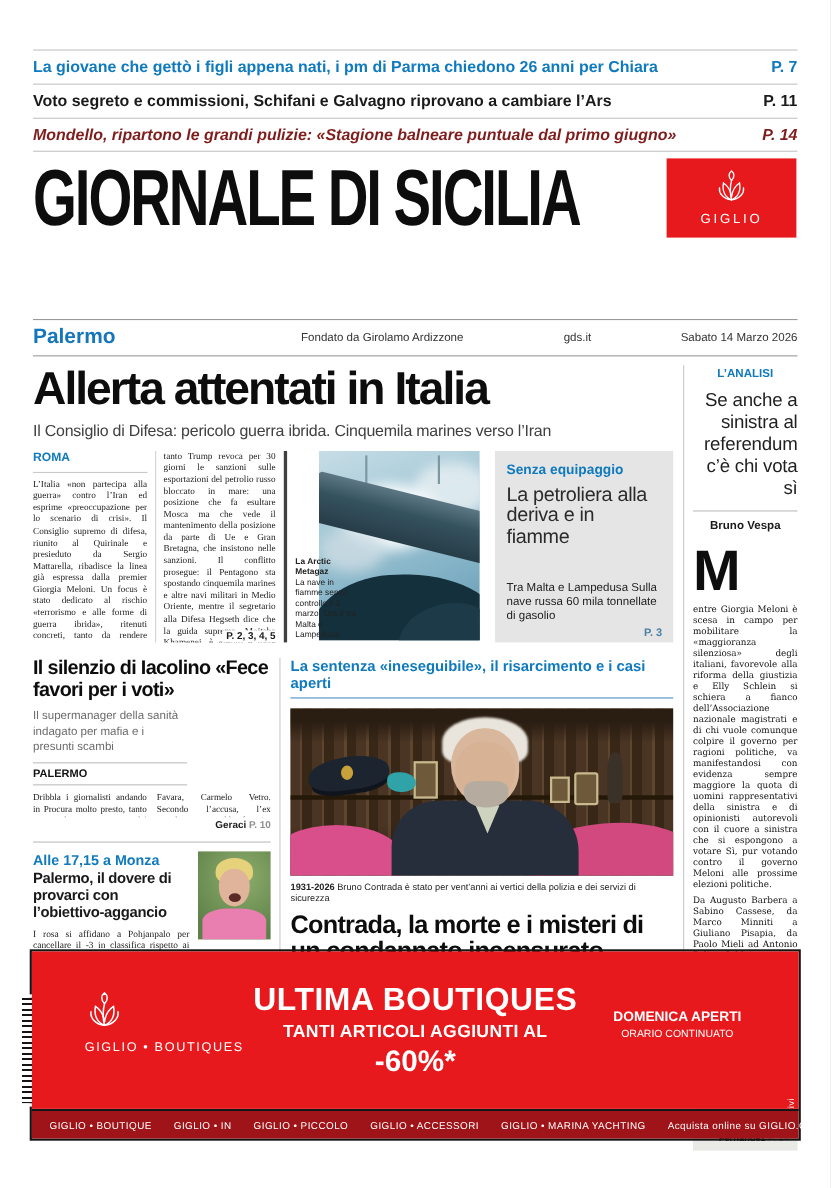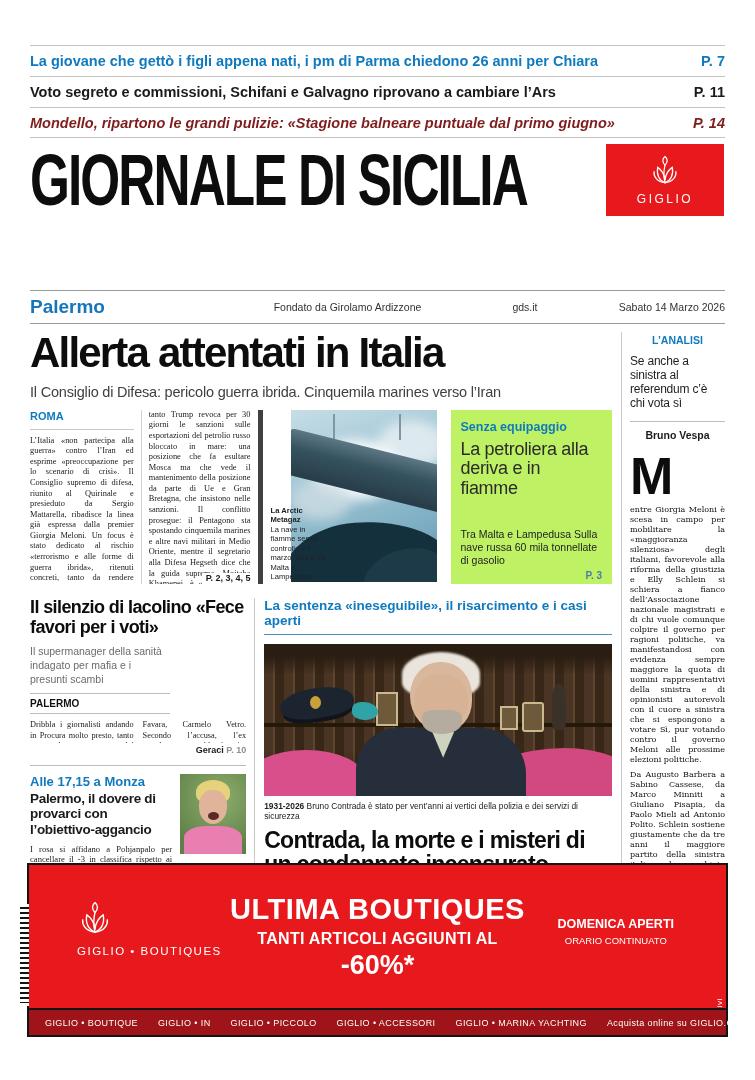--- a/index.html
+++ b/index.html
@@ -35,35 +35,35 @@
 
   .lead-hl { font-size:42px; font-weight:800; letter-spacing:-1.8px; line-height:1.02; color:#0d0d0d; white-space:nowrap; }
   .lead-deck { font-size:14.5px; letter-spacing:-0.2px; color:#404040; margin:9px 0 10px; white-space:nowrap; }
 
   .lead-cols { display:flex; height:174px; }
   .lead-col { width:114px; padding-right:7px; font:8.4px/1.26 "Liberation Serif", serif; text-align:justify; overflow:hidden; position:relative; }
   .lead-col.second { border-left:1px solid #d2d2d2; padding-left:7px; width:120px; }
   .kicker-sm { font-family:"Liberation Sans",sans-serif; color:#0f7abe; font-weight:bold; font-size:11px; border-bottom:1px solid #c9c9c9; padding-bottom:5px; margin-bottom:6px; }
   .pages-ref { position:absolute; right:7px; bottom:0; font-family:"Liberation Sans",sans-serif; font-weight:bold; font-size:9px; color:#1a1a1a; background:#fff; padding-left:4px; }
 
-  .photo-area { width:188px; border-left:5px solid #404040; padding-left:20px; position:relative; }
+  .photo-area { width:188px; border-left:3px solid #404040; padding-left:20px; position:relative; }
   .ph-caption { position:absolute; left:8px; bottom:2px; width:56px; font-size:7.6px; line-height:1.25; color:#222; }
   .ph-caption .b { font-weight:bold; display:block; }
   .tanker-photo { position:absolute; right:4px; top:0; width:146px; height:172px; overflow:hidden; background:linear-gradient(160deg,#c6dde6 0%,#a3c8d6 35%,#7fafc4 70%,#5f93ac 100%); }
   .tk-smoke1,.tk-smoke2,.tk-smoke3 { position:absolute; border-radius:50%; filter:blur(6px); background:rgba(255,255,255,.9); }
   .tk-smoke1 { width:90px; height:60px; left:20px; top:30px; }
   .tk-smoke2 { width:70px; height:50px; right:-10px; top:10px; background:rgba(230,238,242,.85); }
   .tk-smoke3 { width:60px; height:40px; left:0; top:70px; background:rgba(205,220,228,.8); }
   .tk-hull { position:absolute; width:170px; height:46px; left:-8px; top:38px; background:linear-gradient(#5d7884,#35525f 40%,#273d48); transform:rotate(14deg); border-radius:4px; }
   .tk-mast1,.tk-mast2 { position:absolute; width:2px; height:30px; background:#7d97a3; top:4px; }
   .tk-mast1 { left:42px; } .tk-mast2 { left:108px; height:26px; }
   .tk-sea { position:absolute; left:-10px; bottom:-18px; width:170px; height:78px; background:#14303d; border-radius:45% 55% 0 0/70% 60% 0 0; transform:rotate(-4deg); }
   .tk-sea2 { position:absolute; right:-16px; bottom:-6px; width:90px; height:40px; background:#1c3a48; border-radius:60% 40% 0 0/100% 80% 0 0; }
 
-  .tanker-box { width:166px; background:#bef264; margin-left:10px; padding:10px 10px 4px; position:relative; }
+  .tanker-box { width:166px; background:#e5e5e5; margin-left:10px; padding:10px 10px 4px; position:relative; }
   .tanker-box .kick { color:#0f7abe; font-weight:bold; font-size:12.5px; margin-bottom:6px; }
   .tanker-box .title { font-size:18px; line-height:1.08; letter-spacing:-0.3px; color:#2b2b2b; }
   .tanker-box .txt { font-size:10.5px; line-height:1.25; color:#222; margin-top:30px; }
   .tanker-box .pg { text-align:right; font-weight:bold; font-size:10px; color:#4a7fa5; margin-top:2px; }
 
   
   .band2 { display:flex; margin-top:14px; height:300px; }
   .iac-col { width:228px; padding-right:8px; display:flex; flex-direction:column; }
   .iac-hl { font-size:18px; font-weight:800; letter-spacing:-0.6px; line-height:1.1; color:#0d0d0d; }
   .iac-stand { font-size:10.5px; line-height:1.3; color:#6b6b6b; margin-top:8px; width:140px; }
@@ -108,21 +108,21 @@
   .cp-beard { position:absolute; left:158px; top:66px; width:40px; height:24px; background:#b5ac9f; border-radius:30% 30% 50% 50%; }
   .cp-caption { font-size:8.4px; color:#222; margin:5px 0 7px; }
   .cp-caption .b { font-weight:bold; }
   .contrada-hl { font-size:23px; font-weight:800; letter-spacing:-0.7px; line-height:1.06; color:#0d0d0d; }
   .contrada-deck { font-size:14px; letter-spacing:-0.2px; color:#2b2b2b; margin-top:7px; }
   .contrada-by { text-align:right; font-size:9.5px; font-weight:bold; margin-top:3px; }
   .contrada-by .pg { color:#8f8f8f; }
 
   
   .rail-kick { color:#0f7abe; font-weight:bold; font-size:10.5px; text-align:center; margin-top:2px; }
-  .rail-title { font-size:12px; line-height:1.18; text-align:left; color:#1f1f1f; margin-top:8px; letter-spacing:-0.2px; }
+  .rail-title { font-size:17px; line-height:1.18; text-align:right; color:#1f1f1f; margin-top:8px; letter-spacing:-0.2px; }
   .rail-rule { border-top:1px solid #bdbdbd; margin:10px 0 7px; }
   .rail-by { font-weight:bold; font-size:10.5px; text-align:center; margin-bottom:8px; }
   .dropcap { font-size:52px; font-weight:800; line-height:0.9; color:#0d0d0d; margin:4px 0 6px; }
   .rail-body { font:8px/1.25 "DejaVu Serif",serif; text-align:justify; color:#111; }
   .rail-body + .rail-body { margin-top:5px; }
   .rail-more { text-align:right; font-size:8.5px; font-weight:bold; margin-top:4px; }
   .cervello-box { margin-top:auto; background:#e9e9e6; padding:9px 8px 7px; }
   .cervello-box .kick { color:#0f7abe; font-weight:bold; font-size:11.5px; }
   .cervello-box .title { font-size:13.5px; line-height:1.12; color:#2b2b2b; margin-top:5px; letter-spacing:-0.2px; }
   .cervello-box .by { text-align:right; font-size:8.5px; font-weight:bold; margin-top:8px; }

